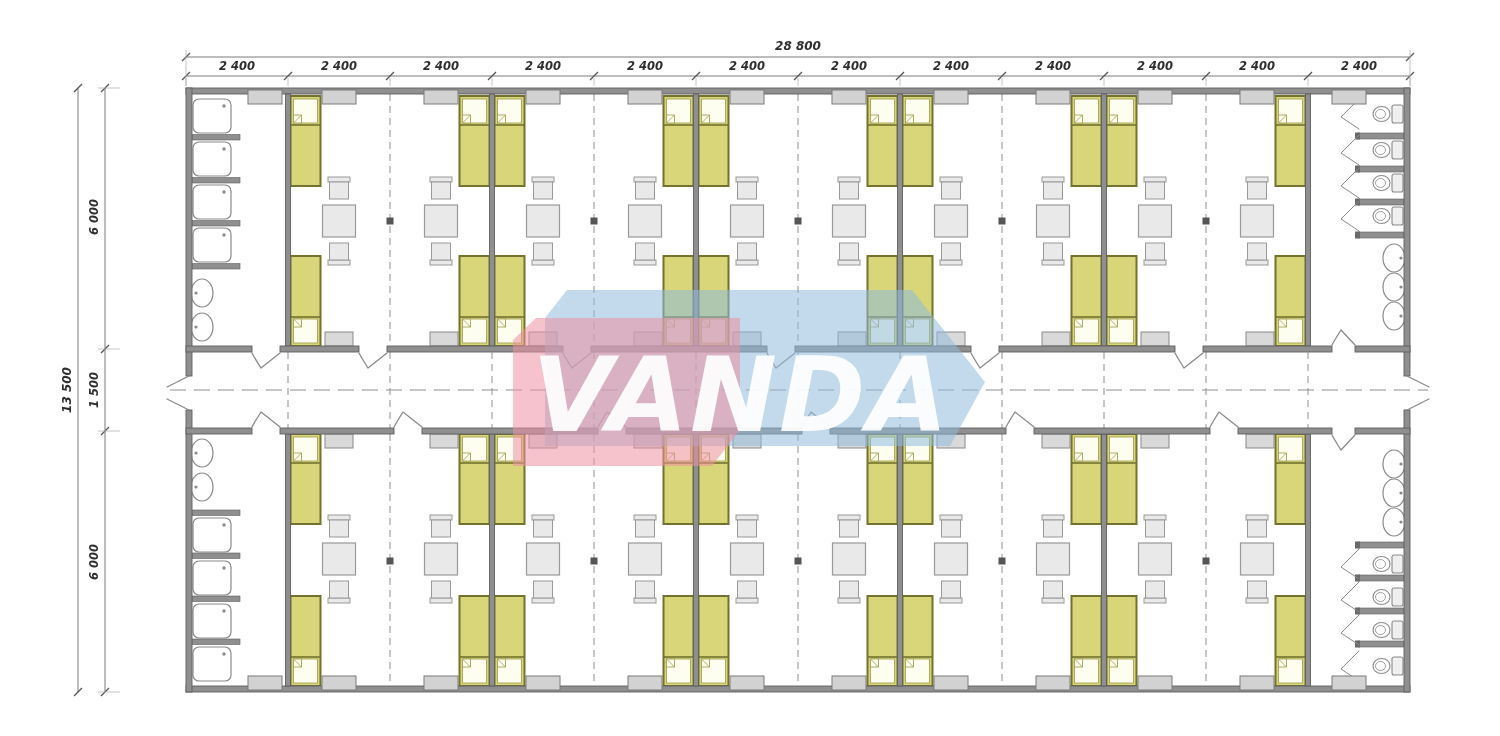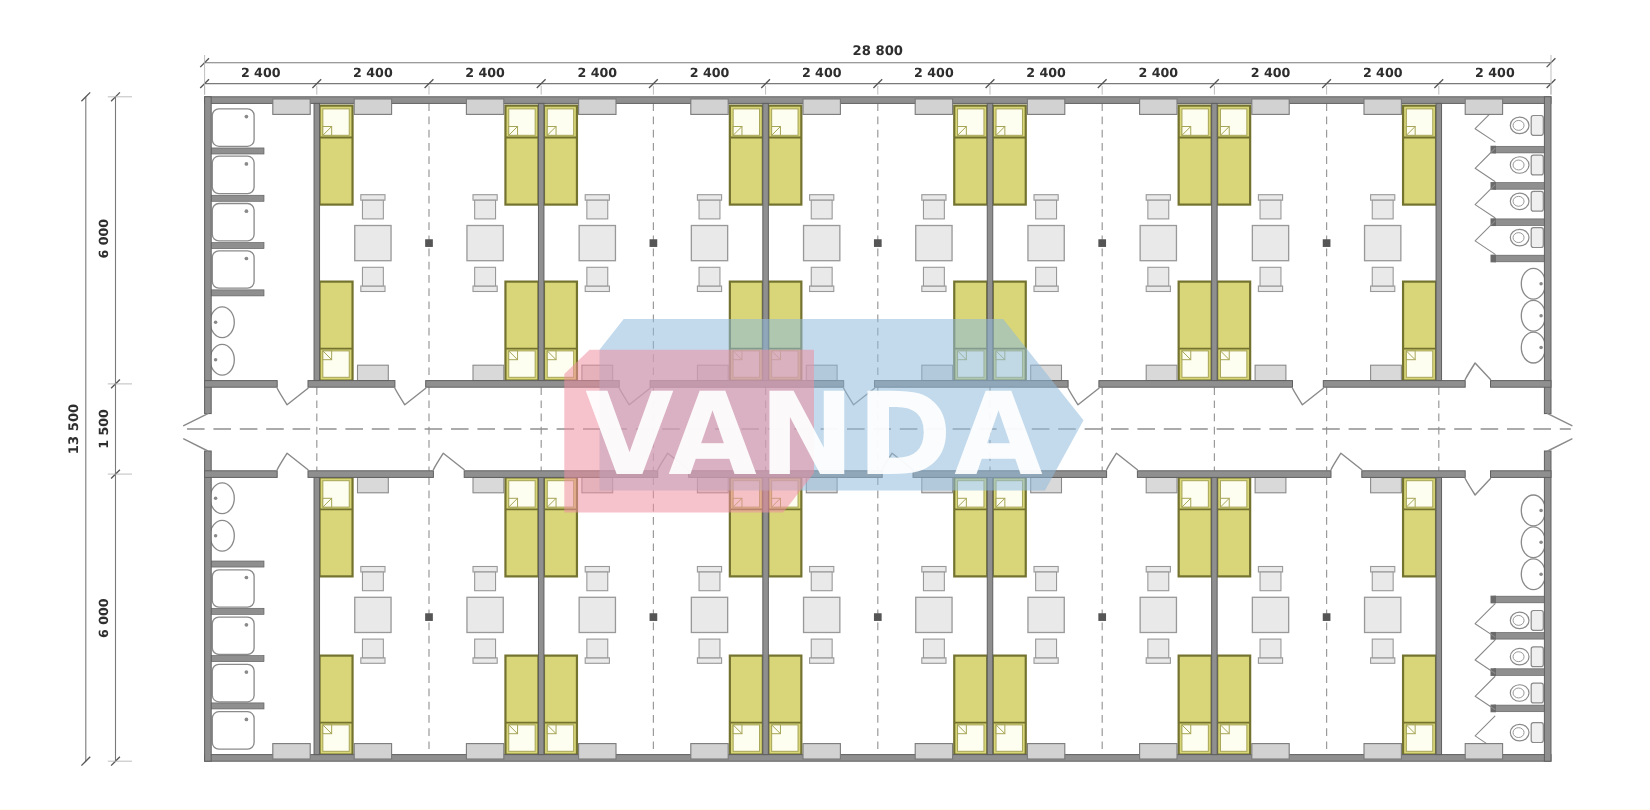--- a/index.html
+++ b/index.html
@@ -1,17 +1,17 @@
 <!DOCTYPE html>
 <html><head>
 <meta charset="utf-8">
 <style>
   html,body{margin:0;padding:0;background:#ffffff;}
-  #stage{position:relative;width:1500px;height:736px;background:#fef9c3;overflow:hidden;
-         font-family:"DejaVu Sans","Liberation Sans",sans-serif;}
+  #stage{position:relative;width:1500px;height:736px;background:#8b5cf6;overflow:hidden;
+         font-family:"DejaVu Sans","Liberation Sans",sans-serif;font-style:italic;}
   svg text{font-family:"DejaVu Sans","Liberation Sans",sans-serif;}
 </style>
 </head>
 <body>
 
 <div id="stage">
   <svg id="plan" width="1500" height="736" viewBox="0 0 1500 736">
       <rect x="0" y="0" width="1500" height="736" fill="#ffffff" stroke="none" stroke-width="0" rx="0"></rect>
       <line x1="390" y1="94" x2="390" y2="346" stroke="#9a9a9a" stroke-width="1.1" stroke-dasharray="7 5"></line>
       <line x1="390" y1="434" x2="390" y2="686" stroke="#9a9a9a" stroke-width="1.1" stroke-dasharray="7 5"></line>

